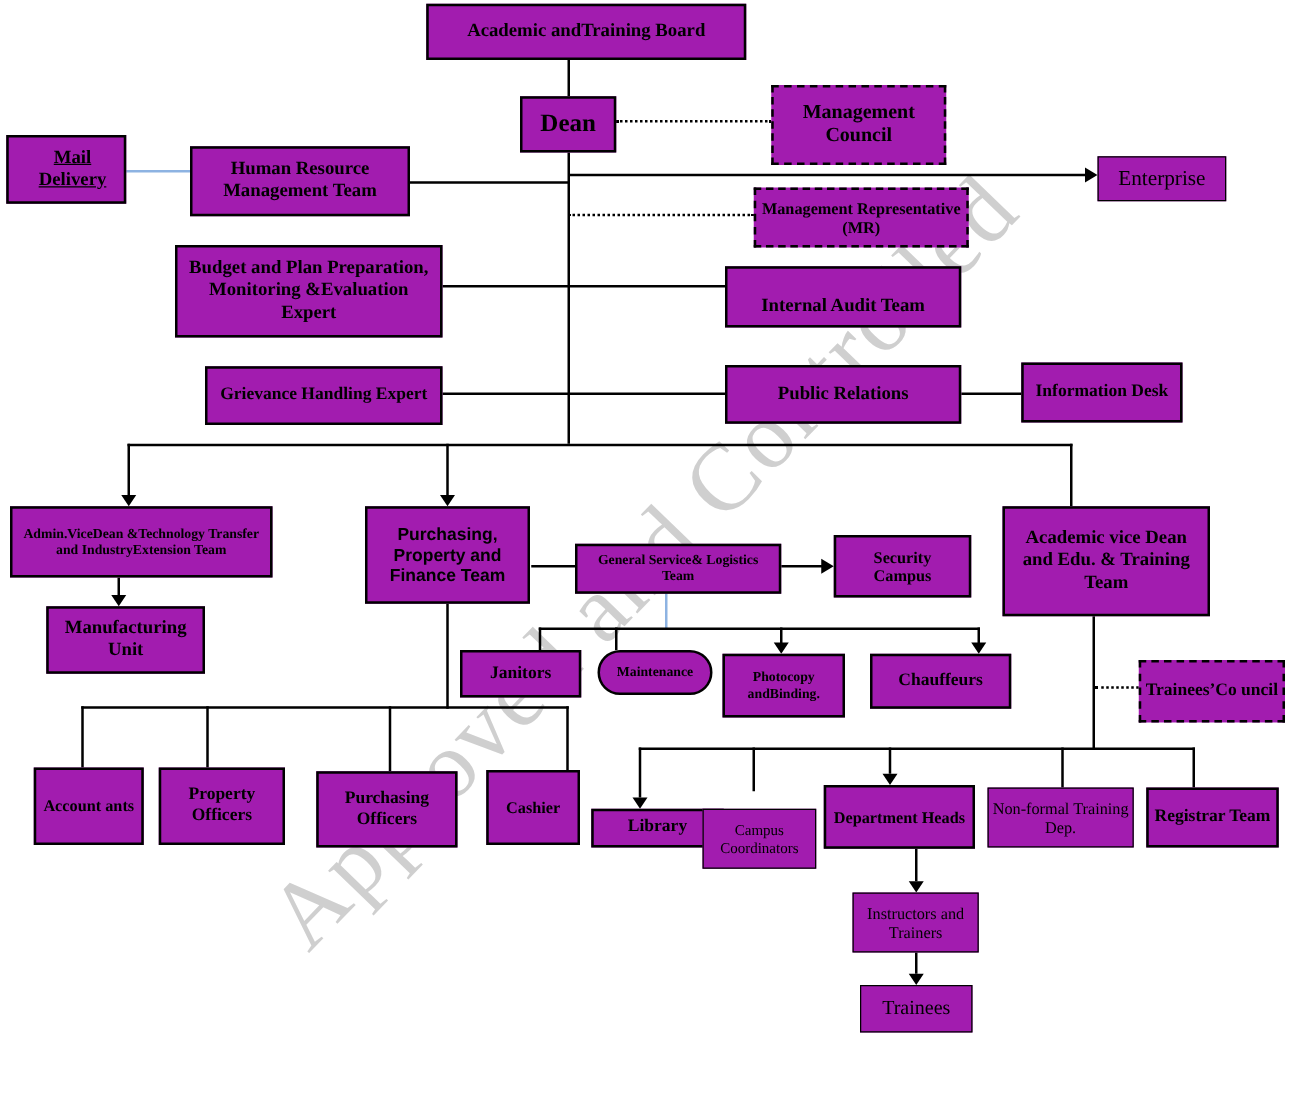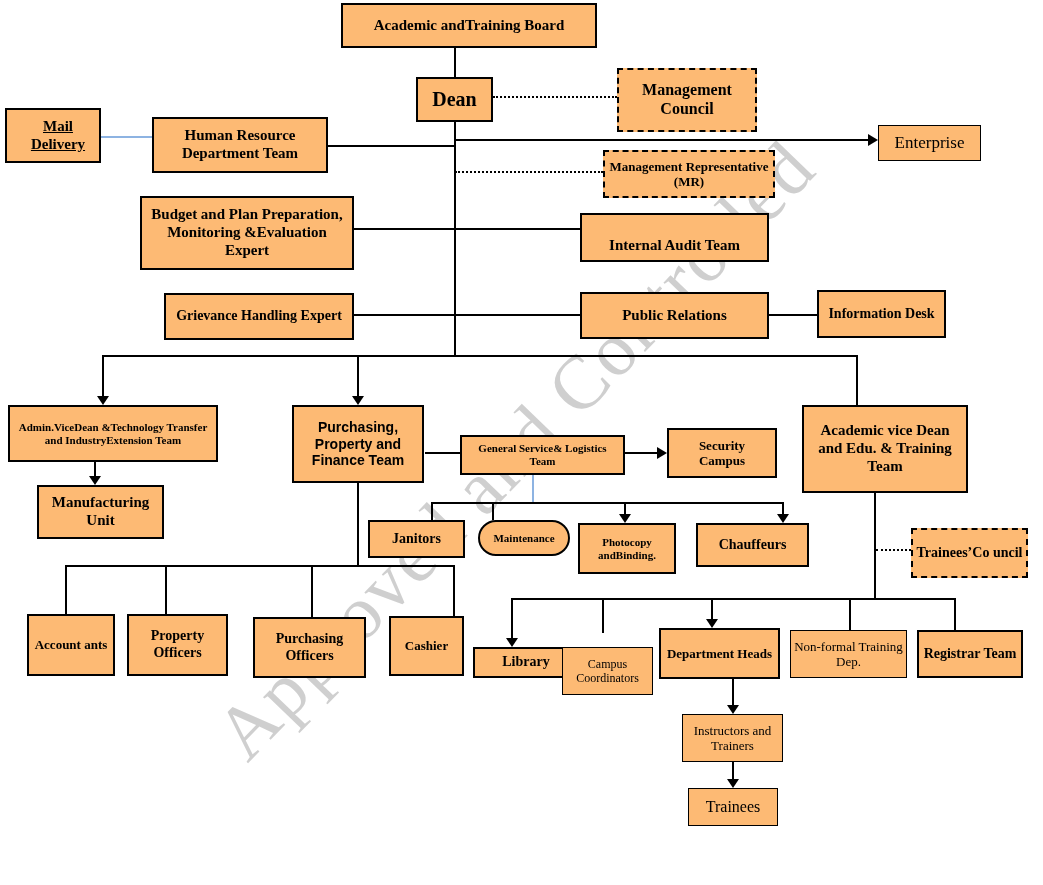--- a/index.html
+++ b/index.html
@@ -1,18 +1,18 @@
 <!DOCTYPE html>
 <html><head>
 <meta charset="utf-8">
 <style>
   html,body{margin:0;padding:0;background:#fff;}
   #canvas{position:relative;width:1043px;height:885px;background:#ffffff;overflow:hidden;
           font-family:"Liberation Serif",serif;}
-  .node{position:absolute;border:2px solid #000;background:#fdba74;display:flex;align-items:center;
+  .node{position:absolute;border:2px solid #000;background:#a21caf;display:flex;align-items:center;
         justify-content:center;text-align:center;color:#000;font-weight:bold;line-height:1.18;
         box-sizing:border-box;padding:2px 3px;z-index:3;}
   .thin{border-width:1px;font-weight:normal;}
   .dashed{border:2px dashed #000;}
   .sans{font-family:"Liberation Sans",sans-serif;}
   .vatop{align-items:flex-start;padding-top:22px;}
   .pad10{padding-left:10px;padding-right:0;text-decoration:underline;}
   .pad12{padding-left:12px;padding-right:12px;}
   .hl,.vl{position:absolute;background:#000;z-index:1;}
   .hl{height:2px;} .vl{width:2px;}
@@ -95,21 +95,21 @@
   <div class="dot" style="left:876px;top:549px;width:35px;"></div>
 
   <div class="node" style="left:341px;top:3px;width:256px;height:45px;font-size:15px;">Academic andTraining Board</div>
 
   <div class="node" style="left:416px;top:77px;width:77px;height:45px;font-size:20px;">Dean</div>
 
   <div class="node dashed" style="left:617px;top:68px;width:140px;height:64px;font-size:16px;">Management Council</div>
 
   <div class="node pad10" style="left:5px;top:108px;width:96px;height:55px;font-size:15px;">Mail Delivery</div>
 
-  <div class="node" style="left:152px;top:117px;width:176px;height:56px;font-size:15px;">Human Resource Department Team</div>
+  <div class="node" style="left:152px;top:117px;width:176px;height:56px;font-size:15px;">Human Resource Management Team</div>
 
   <div class="node thin" style="left:878px;top:125px;width:103px;height:36px;font-size:17px;">Enterprise</div>
 
   <div class="node dashed" style="left:603px;top:150px;width:172px;height:48px;font-size:13px;">Management Representative (MR)</div>
 
   <div class="node" style="left:140px;top:196px;width:214px;height:74px;font-size:15px;">Budget and Plan Preparation, Monitoring &amp;Evaluation Expert</div>
 
   <div class="node vatop" style="left:580px;top:213px;width:189px;height:49px;font-size:15px;">Internal Audit Team</div>
 
   <div class="node" style="left:164px;top:293px;width:190px;height:47px;font-size:14px;">Grievance Handling Expert</div>

